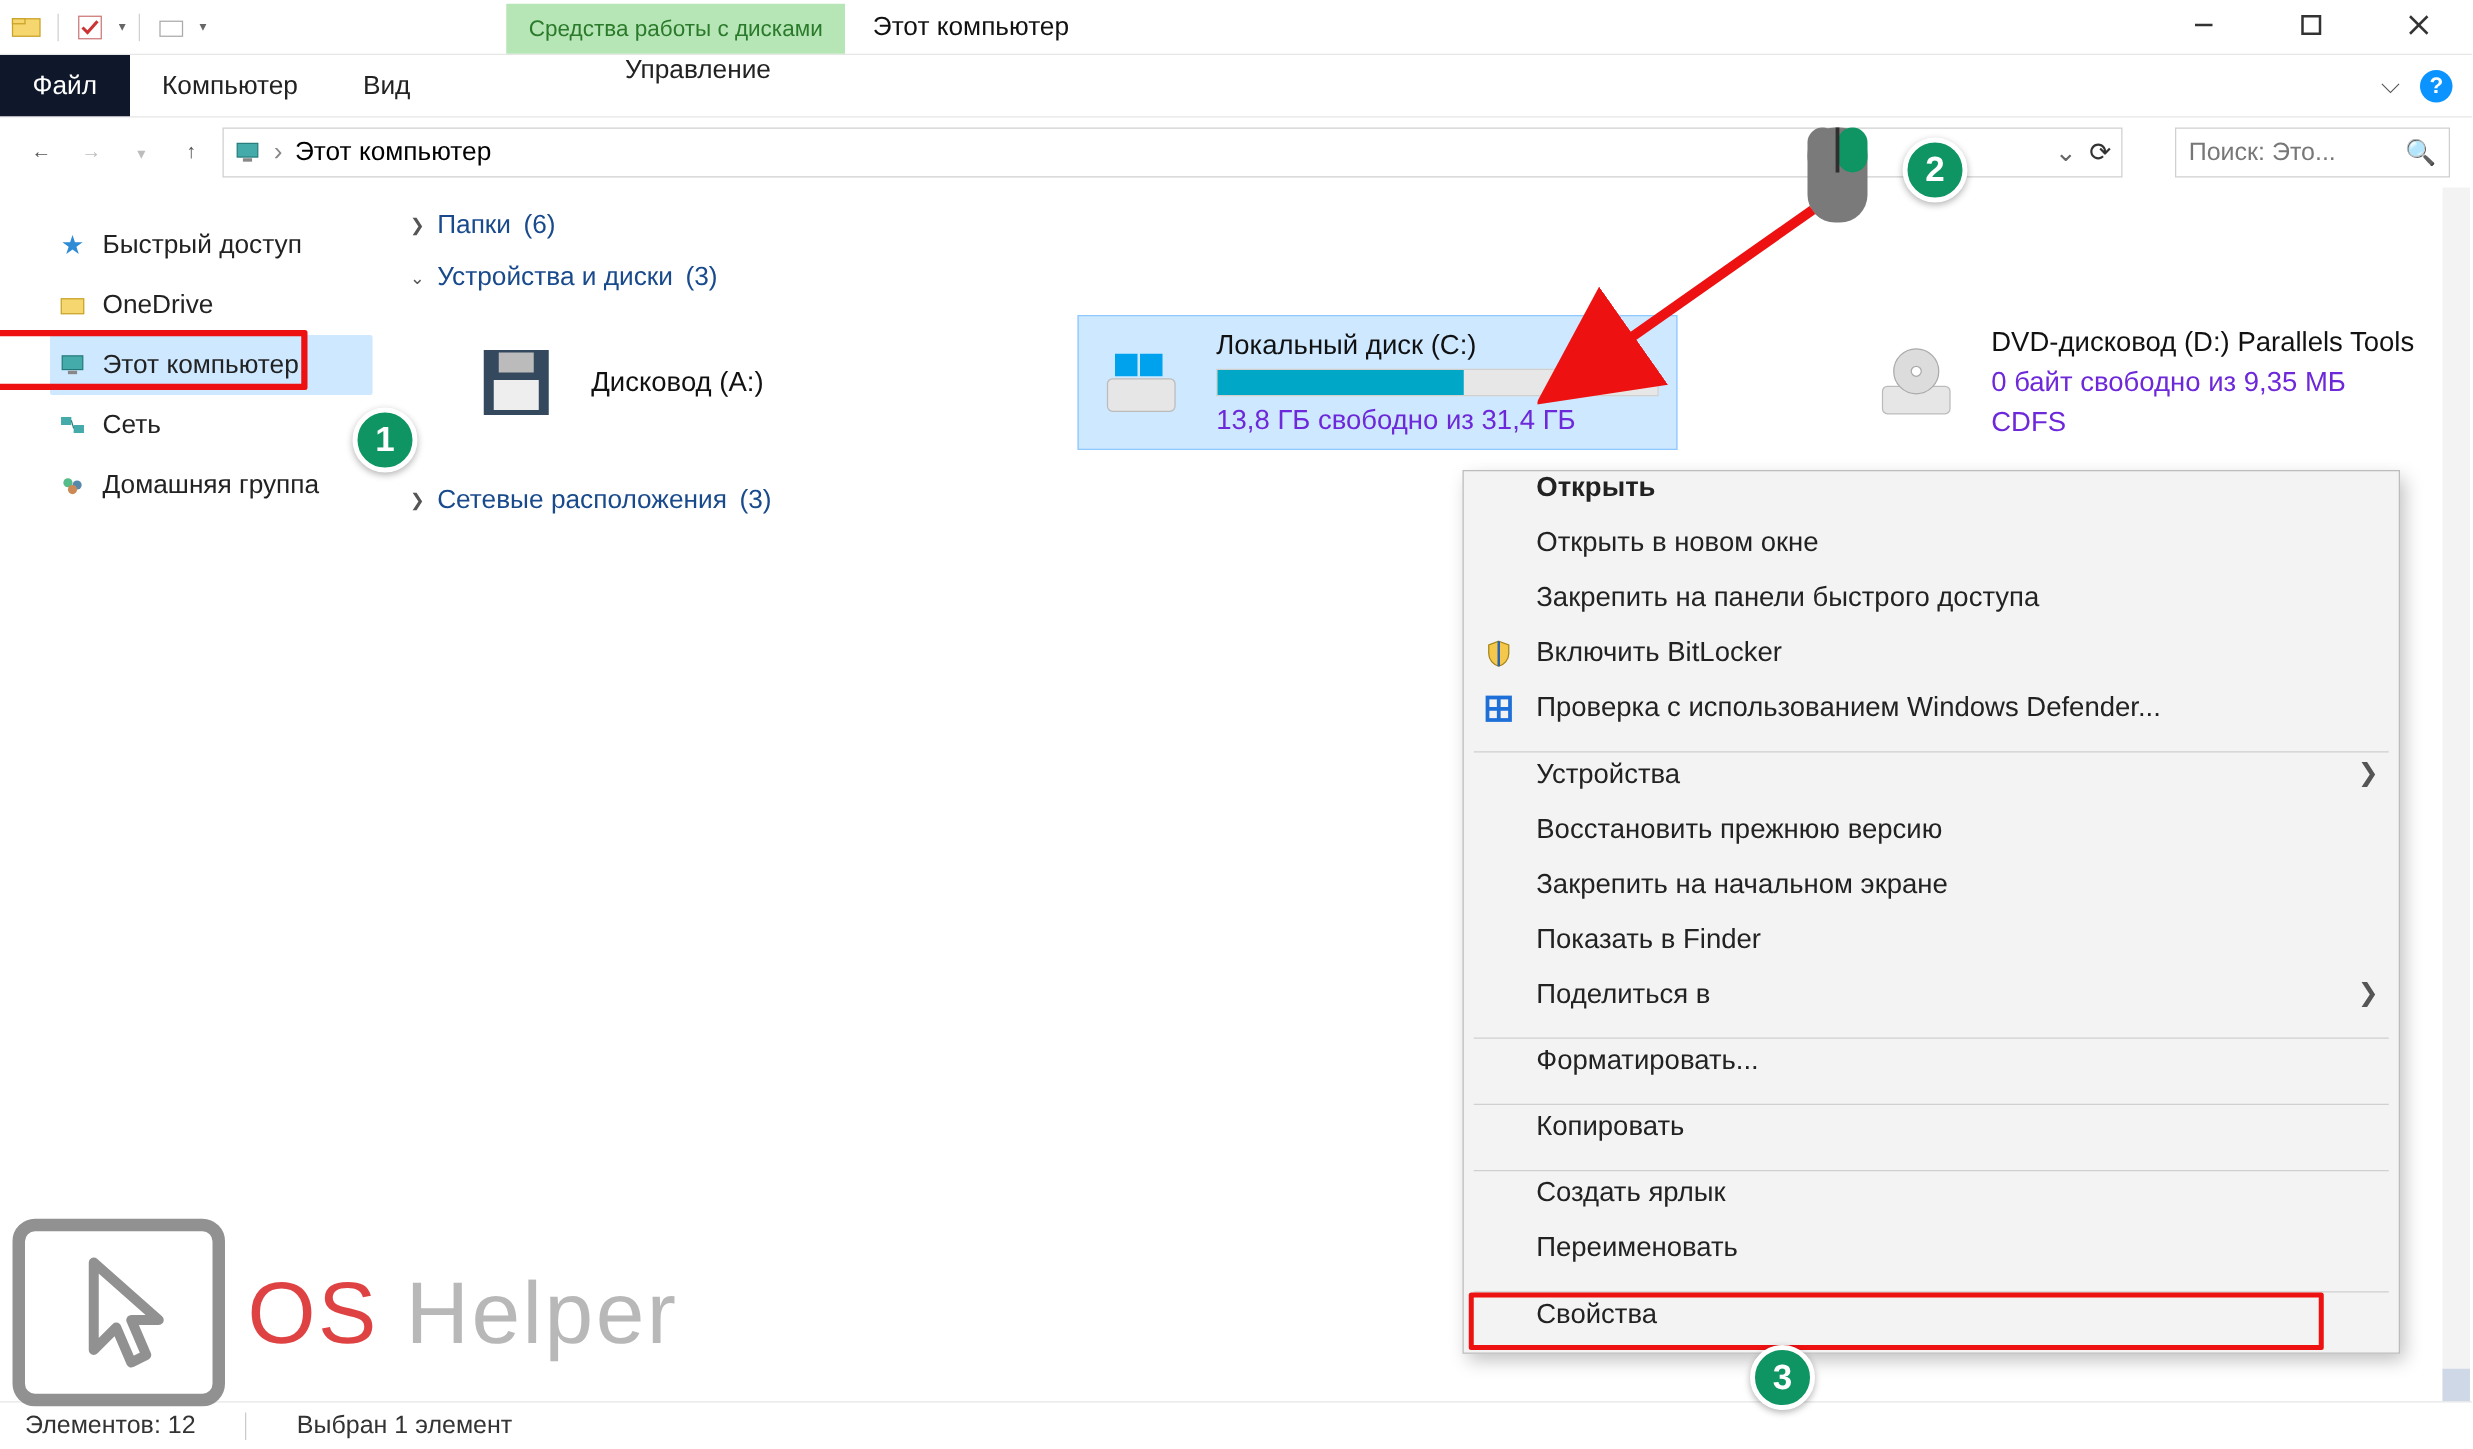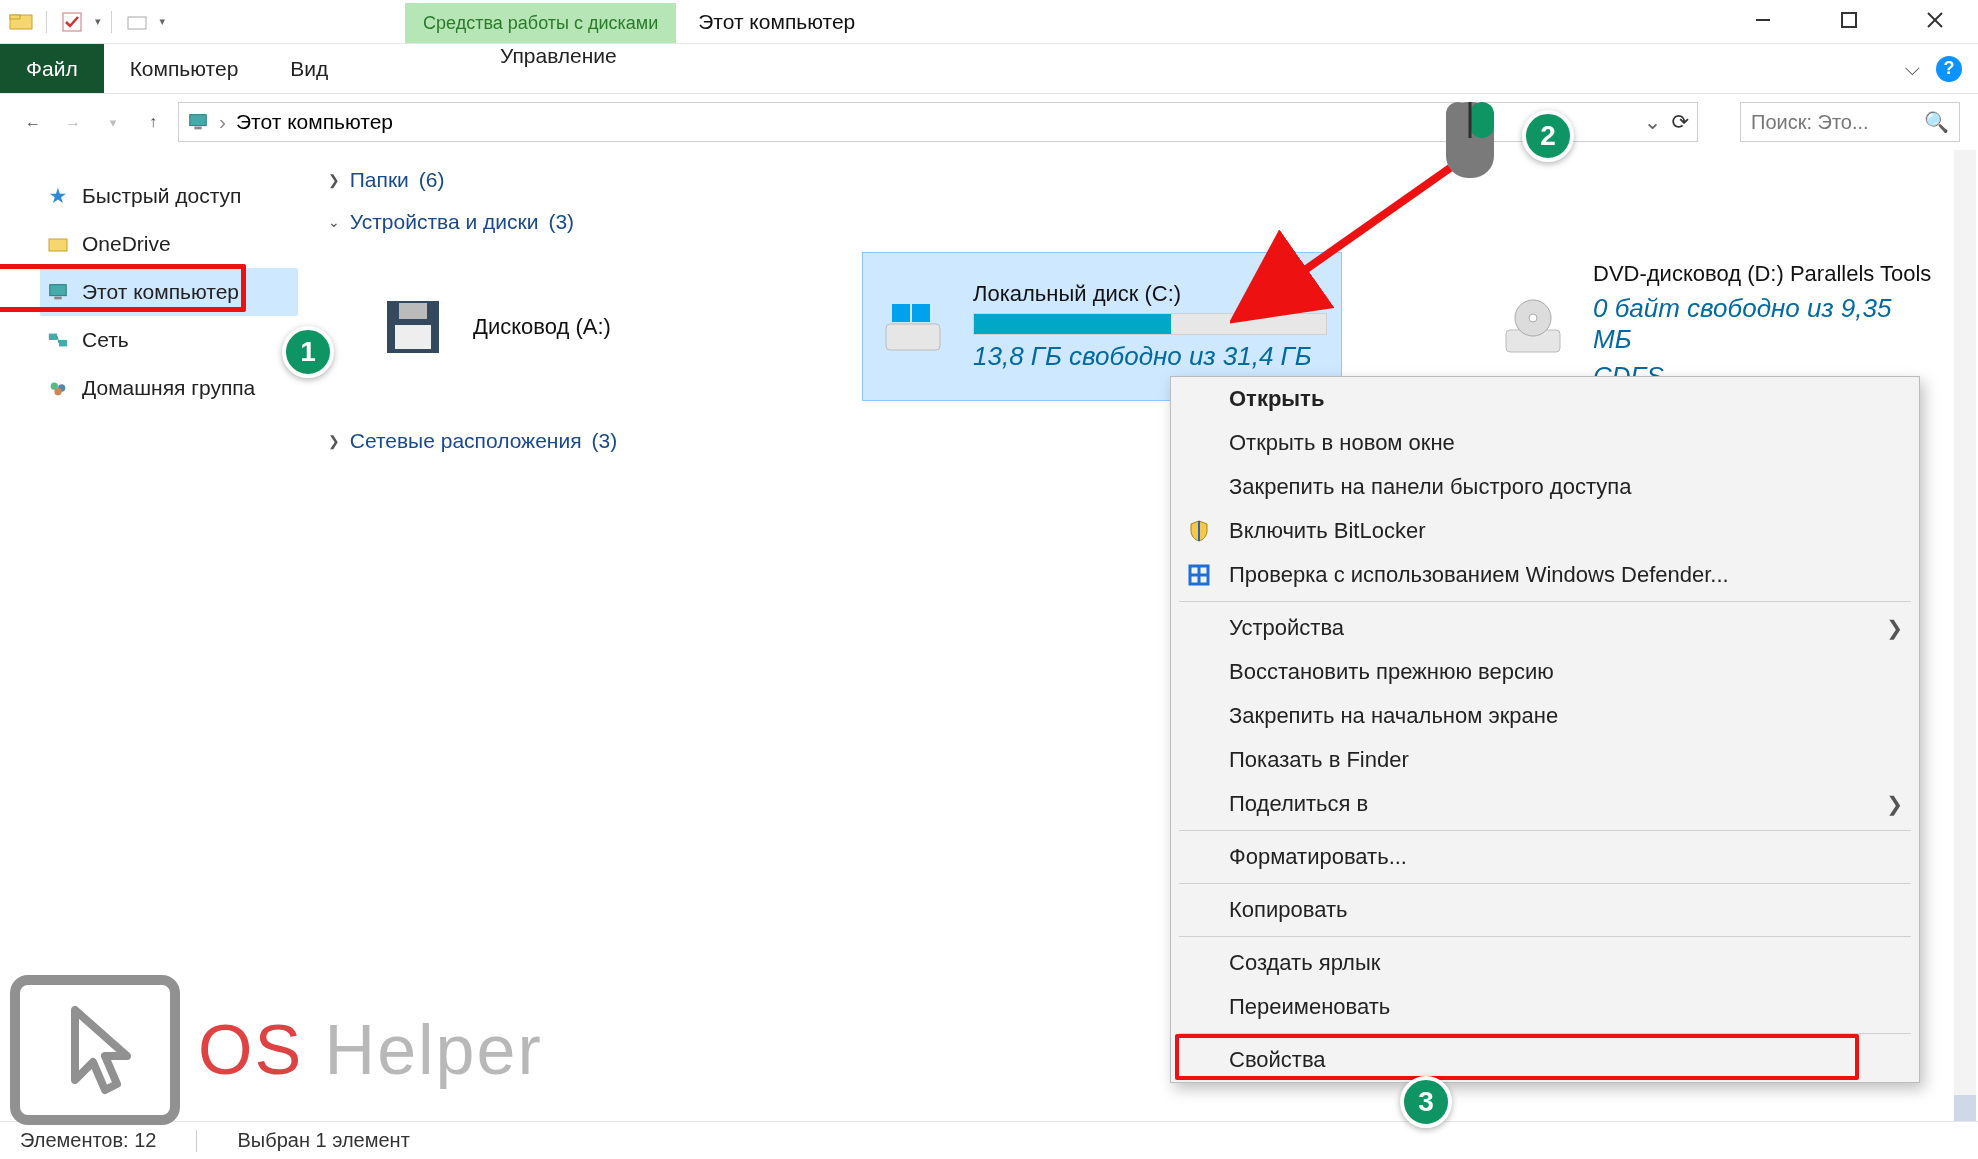--- a/index.html
+++ b/index.html
@@ -15,21 +15,21 @@
 .context-tab-wrap { margin-left: 234px; display: flex; flex-direction: column; align-items: center; justify-content: flex-end; }
 .context-tab-label { background: #b6e6b6; color: #2b7a2b; font-size: 18px; padding: 4px 18px; line-height: 32px; }
 .title-text { margin-left: 22px; display: flex; align-items: center; font-size: 21px; color: #111; }
 .win-controls { margin-left: auto; display: flex; }
 .win-btn { width: 86px; height: 40px; display: flex; align-items: center; justify-content: center; color: #333; }
 .win-btn svg { display: block; }
 
 
 .ribbon { height: 50px; display: flex; align-items: stretch; border-bottom: 1px solid #e6e6e6; position: relative; }
 .ribbon-tab { padding: 0 26px; display: flex; align-items: center; font-size: 21px; color: #222; }
-.ribbon-tab.file { background: #14532d; color: #fff; }
+.ribbon-tab.file { background: #0f172a; color: #fff; }
 .ribbon-right { margin-left: auto; display: flex; align-items: center; gap: 16px; padding-right: 16px; }
 .help-icon { width: 26px; height: 26px; border-radius: 50%; background: #0b93ff; color: #fff; display: flex; align-items: center; justify-content: center; font-size: 18px; font-weight: bold; }
 
 
 .nav-bar { height: 56px; display: flex; align-items: center; gap: 10px; padding: 0 18px; }
 .nav-btn { width: 30px; height: 30px; display: flex; align-items: center; justify-content: center; color: #555; }
 .nav-btn.disabled { color: #bdbdbd; }
 .address { flex: 1; height: 40px; border: 1px solid #cfcfcf; display: flex; align-items: center; padding: 0 8px; gap: 10px; font-size: 21px; }
 .address-tail { margin-left: auto; display: flex; align-items: center; gap: 10px; }
 .search-box { width: 220px; height: 40px; border: 1px solid #cfcfcf; display: flex; align-items: center; padding: 0 10px; font-size: 20px; color: #777; gap: 8px; margin-left: 32px; }
@@ -48,27 +48,27 @@
 
 .content { flex: 1; padding: 10px 20px 10px 12px; font-size: 21px; position: relative; }
 .group-header { display: flex; align-items: center; gap: 10px; color: #184a8c; padding: 8px 0 10px 6px; }
 .group-header .chev { font-size: 14px; color: #555; }
 .drive-row { display: flex; gap: 140px; padding: 8px 0 8px 40px; }
 .drive { width: 480px; display: flex; gap: 24px; align-items: center; padding: 8px 14px; border: 1px solid transparent; }
 .drive.selected { background: #cde8ff; border-color: #8fc7ff; }
 .drive-icon { width: 72px; height: 72px; display: flex; align-items: center; justify-content: center; }
 .drive-info { flex: 1; display: flex; flex-direction: column; gap: 6px; }
 .drive-title { font-size: 22px; color: #111; }
-.drive-sub { font-size: 26px; color: #0369a1; font-style: italic; }
+.drive-sub { font-size: 22px; color: #6d28d9; }
 .cap-bar { width: 100%; height: 22px; background: #e7e7e7; border: 1px solid #d0d0d0; position: relative; }
 .cap-bar-fill { height: 100%; background: #00a7c7; }
 
 
 .ctx-menu { position: absolute; left: 1170px; top: 376px; width: 750px; background: #f3f3f3; border: 1px solid #bcbcbc; box-shadow: 4px 6px 14px rgba(0,0,0,.25); font-size: 22px; color: #222; z-index: 50; }
-.ctx-item { height: 44px; display: flex; align-items: center; padding: 0 22px 0 58px; position: relative; }
+.ctx-item { height: 44px; display: flex; padding: 0 22px 0 58px; position: relative; }
 .ctx-item.bold { font-weight: 600; }
 .ctx-item .glyph { position: absolute; left: 14px; width: 28px; height: 28px; display: flex; align-items: center; justify-content: center; }
 .ctx-item .arrow-r { position: absolute; right: 16px; font-size: 20px; color: #555; }
 .ctx-sep { height: 1px; margin: 4px 8px; background: #d0d0d0; }
 .callout-ring-3 { position: absolute; left: 4px; right: 60px; bottom: 2px; height: 46px; border: 4px solid #e11; border-radius: 2px; pointer-events: none; }
 
 
 .badge { position: absolute; width: 52px; height: 52px; border-radius: 50%; background: #0f9463; border: 4px solid #fff; color: #fff; font-size: 28px; font-weight: 600; display: flex; align-items: center; justify-content: center; box-shadow: 0 2px 6px rgba(0,0,0,.3); z-index: 100; }
 
 

